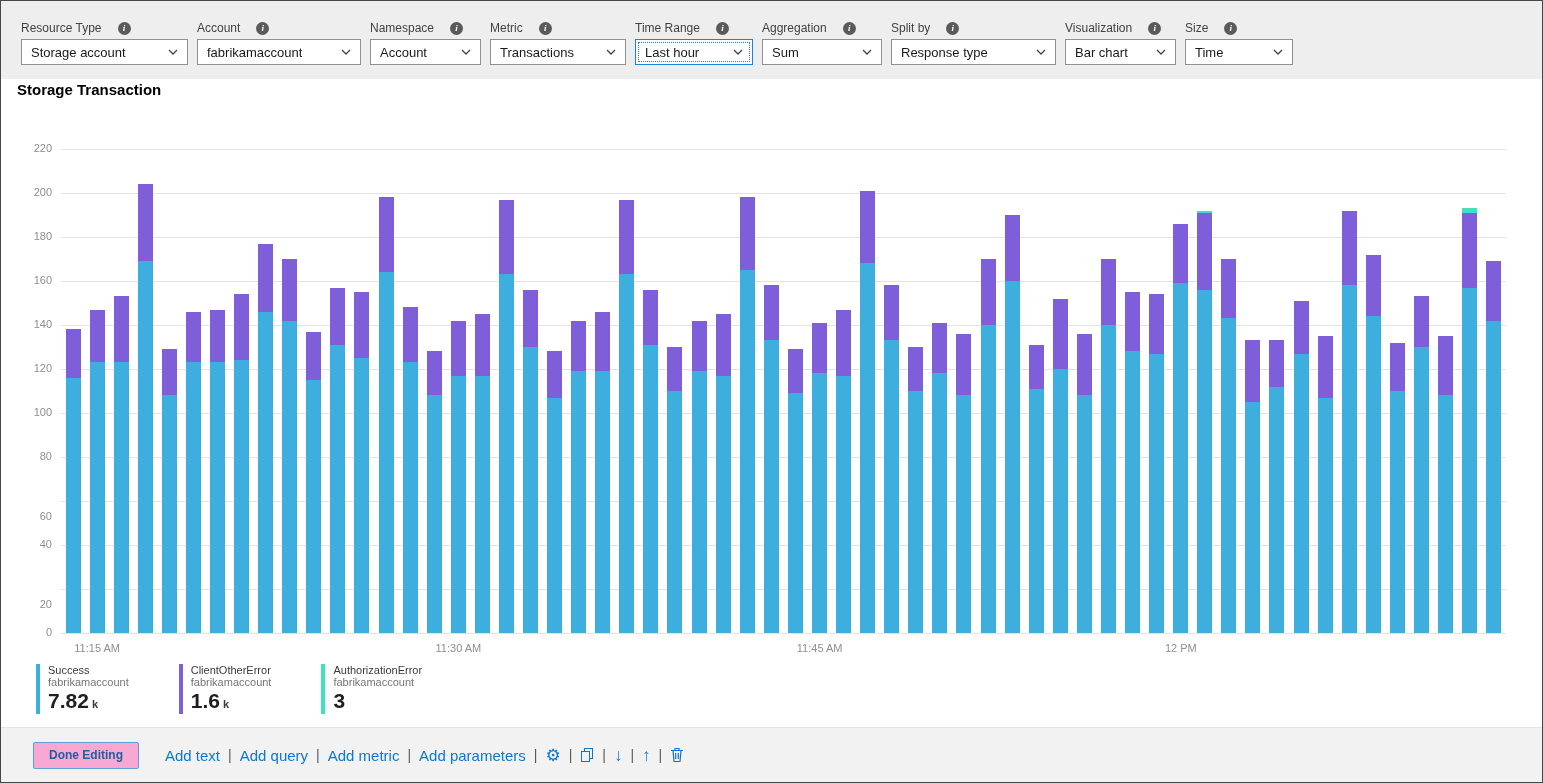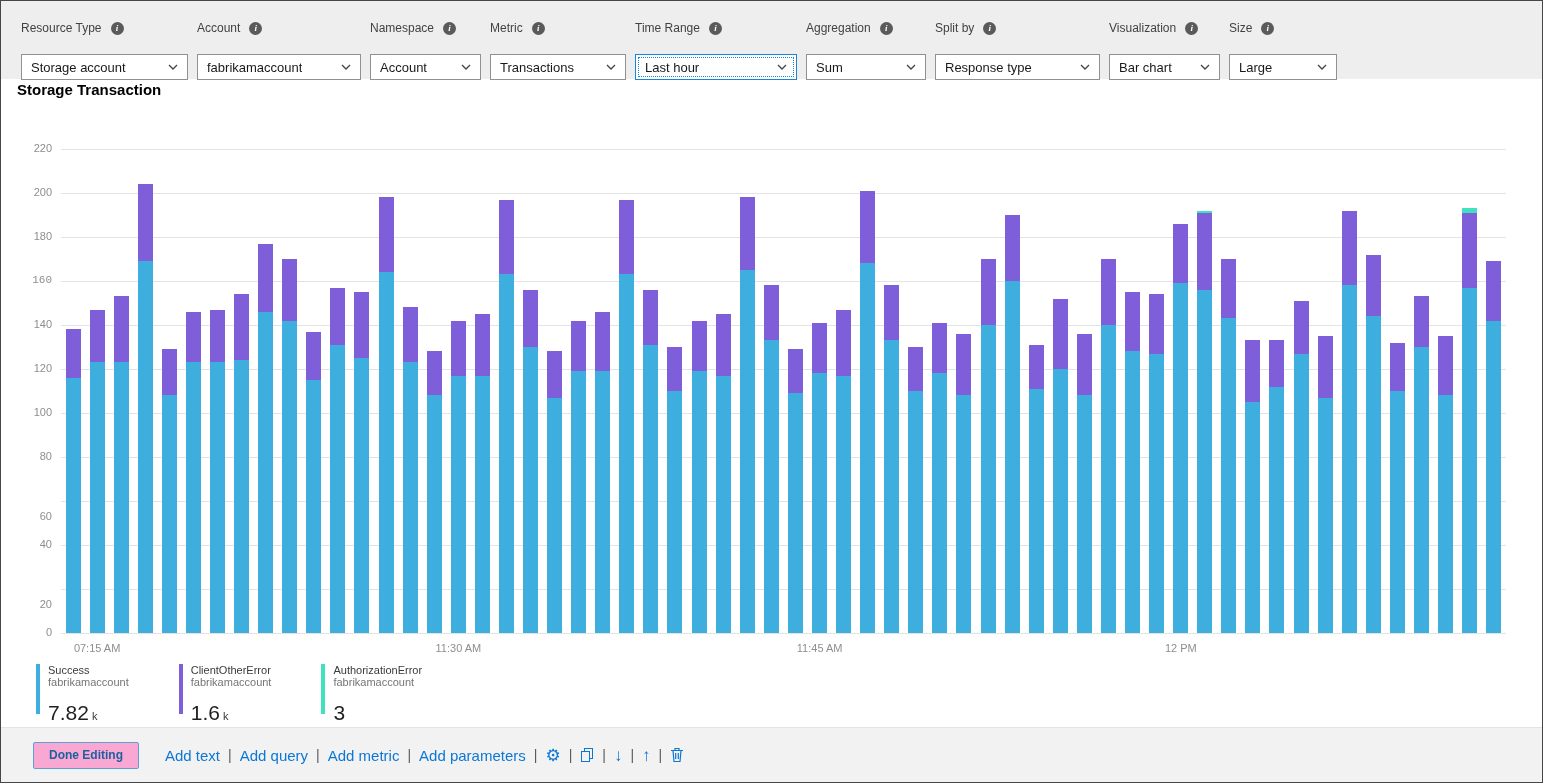--- a/index.html
+++ b/index.html
@@ -2,47 +2,47 @@
 <html><head>
 <meta charset="utf-8">
 <style>
   * { box-sizing: border-box; margin: 0; padding: 0; }
   html,body { background:#fff; }
   body { font-family: "Liberation Sans", sans-serif; width:1543px; height:783px; }
   #app { position:relative; width:1543px; height:783px; background:#fff; border:1px solid #464646; overflow:hidden; }
 
   
   .toolbar { position:absolute; top:0; left:0; right:0; height:78px; background:#eeeeee; display:flex; gap:9px; padding:20px 0 0 20px; }
-  .param-label { font-size:12px; color:#424242; display:flex; align-items:center; gap:9px; margin-bottom:19px; white-space:nowrap; }
+  .param-label { font-size:12px; color:#424242; display:flex; align-items:center; gap:16px; margin-bottom:4px; white-space:nowrap; }
   .info-icon { width:13px; height:13px; border-radius:50%; background:#5a5a5a; color:#fff;
                font:italic bold 9px "Liberation Serif", serif; display:inline-flex; align-items:center; justify-content:center; flex:0 0 auto; }
   .select { height:26px; background:#fff; border:1px solid #919191; display:flex; align-items:center;
             justify-content:space-between; padding:4px 9px; font-size:13px; color:#191919; cursor:pointer; }
   .select-value { white-space:nowrap; overflow:hidden; }
   .chevron { display:inline-flex; margin-left:6px; flex:0 0 auto; }
   .param.highlight .select { border:1px solid #1a84d8; outline:1px dotted #1a84d8; outline-offset:-4px; }
-  .w167{width:167px}.w164{width:164px}.w111{width:111px}.w136{width:136px}.w138{width:162px}.w109{width:120px}.w165{width:165px}.w108{width:108px}
+  .w167{width:167px}.w164{width:164px}.w111{width:111px}.w136{width:136px}.w138{width:118px}.w109{width:120px}.w165{width:165px}.w108{width:108px}
 
   
   .chart-title { position:absolute; top:80px; left:16px; font-size:15px; font-weight:bold; color:#000; }
   .plot { position:absolute; left:60px; top:148px; width:1445px; height:484px; }
   .gridline { position:absolute; left:0; right:0; height:1px; background:#e3e3e3; }
   .y-tick-label { position:absolute; right:calc(100% + 9px); transform:translateY(-55%); font-size:11px; color:#8e8e8e; }
   .bars { position:absolute; left:0; top:0; width:100%; height:100%; display:flex; align-items:flex-end; justify-content:space-around; }
   .bar { width:15px; display:flex; flex-direction:column-reverse; }
   .seg { width:100%; }
   .x-tick-label { position:absolute; top:calc(100% + 9px); transform:translateX(-50%); font-size:11px; color:#8e8e8e; white-space:nowrap; }
 
   
   .legend { position:absolute; top:663px; left:35px; display:flex; gap:50px; }
   .legend-item { display:flex; gap:8px; cursor:pointer; }
   .legend-bar { width:4px; height:50px; }
   .legend-name { font-size:11px; color:#3a3a3a; }
   .legend-sub { font-size:11px; color:#767676; }
-  .legend-value { font-size:21px; color:#1f1f1f; margin-top:14px; line-height:1; }
+  .legend-value { font-size:21px; color:#1f1f1f; margin-top:2px; line-height:1;font-weight:bold; }
   .legend-value .unit { font-size:11px; color:#3a3a3a; margin-left:3px; }
 
   
   .footer { position:absolute; left:0; right:0; bottom:0; height:55px; background:#f2f2f2; border-top:1px solid #e4e4e4;
             display:flex; align-items:center; padding-left:32px; }
   .done-btn { height:27px; padding:0 15px; background:#f9a8d4; border:1px solid #5e9fd4; border-radius:2px;
               color:#1e5f9e; font-weight:bold; font-size:12px; font-family:inherit; cursor:pointer; }
   .footer-links { display:flex; align-items:center; margin-left:26px; }
   .flink { color:#0c77d4; font-size:15px; text-decoration:none; cursor:pointer; white-space:nowrap; }
   .sep { color:#5a5a5a; font-size:14px; margin:0 8px; }
@@ -174,21 +174,21 @@
           </span>
       </div>
     </div>
 
     <div class="param w108">
       <div class="param-label">
         <span>Size</span>
         <span class="info-icon">i</span>
       </div>
       <div class="select">
-        <span class="select-value">Large</span>
+        <span class="select-value">Time</span>
         <span class="chevron">
             <svg width="10" height="6" viewBox="0 0 10 6">
               <path d="M1 1 L5 5 L9 1" fill="none" stroke="#444" stroke-width="1.3"></path>
             </svg>
           </span>
       </div>
     </div>
 
   </div>
 
@@ -204,21 +204,21 @@
       <div class="y-tick-label" style="top: 368px;">60</div>
       <div class="gridline" style="top: 308px;"></div>
       <div class="y-tick-label" style="top: 308px;">80</div>
       <div class="gridline" style="top: 264px;"></div>
       <div class="y-tick-label" style="top: 264px;">100</div>
       <div class="gridline" style="top: 220px;"></div>
       <div class="y-tick-label" style="top: 220px;">120</div>
       <div class="gridline" style="top: 176px;"></div>
       <div class="y-tick-label" style="top: 176px;">140</div>
       <div class="gridline" style="top: 132px;"></div>
-      <div class="y-tick-label" style="top: 132px; font-family: Liberation Mono, monospace;">160</div>
+      <div class="y-tick-label" style="top: 132px;">160</div>
       <div class="gridline" style="top: 88px;"></div>
       <div class="y-tick-label" style="top: 88px; text-align: center;">180</div>
       <div class="gridline" style="top: 44px;"></div>
       <div class="y-tick-label" style="top: 44px;">200</div>
       <div class="gridline" style="top: 0px;"></div>
       <div class="y-tick-label" style="top: 0px;">220</div>
       <div class="bars">
         <div class="bar">
           <div class="seg" style="height: 255.2px; background: rgb(62, 174, 222);"></div>
           <div class="seg" style="height: 48.4px; background: rgb(127, 95, 217);"></div>
@@ -455,21 +455,21 @@
         <div class="bar">
           <div class="seg" style="height: 345.4px; background: rgb(62, 174, 222);"></div>
           <div class="seg" style="height: 74.8px; background: rgb(127, 95, 217);"></div>
           <div class="seg" style="height: 4.4px; background: rgb(65, 224, 192);"></div>
         </div>
         <div class="bar">
           <div class="seg" style="height: 312.4px; background: rgb(62, 174, 222);"></div>
           <div class="seg" style="height: 59.4px; background: rgb(127, 95, 217);"></div>
         </div>
       </div>
-      <div class="x-tick-label" style="left: 2.5%;">07:15 AM</div>
+      <div class="x-tick-label" style="left: 2.5%;">11:15 AM</div>
       <div class="x-tick-label" style="left: 27.5%;">11:30 AM</div>
       <div class="x-tick-label" style="left: 52.5%;">11:45 AM</div>
       <div class="x-tick-label" style="left: 77.5%;">12 PM</div>
     </div>
 
   <div class="legend">
 
     <div class="legend-item">
       <div class="legend-bar" style="background: rgb(62, 174, 222);"></div>
       <div class="legend-text">

